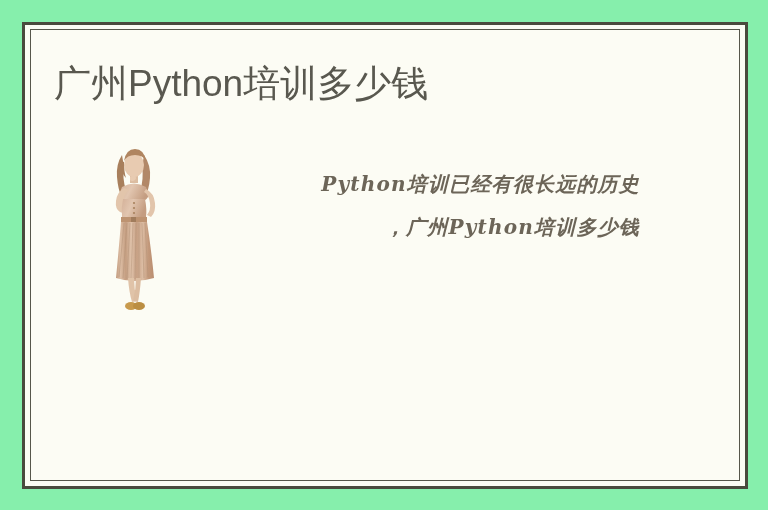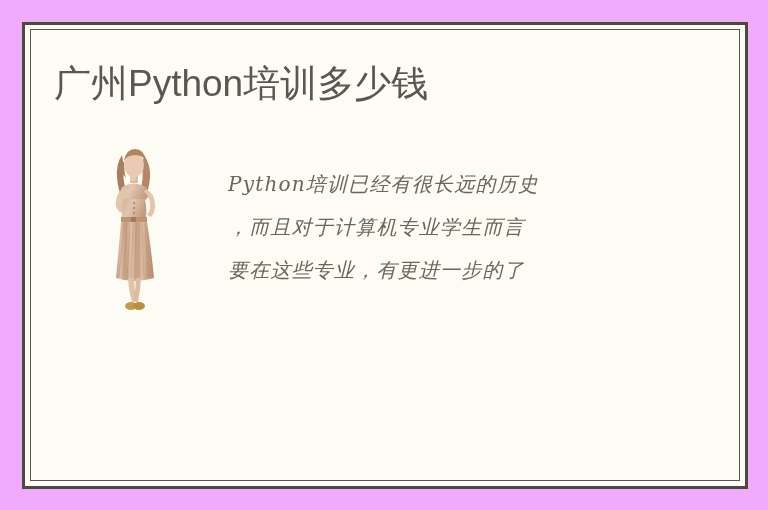--- a/index.html
+++ b/index.html
@@ -11,21 +11,21 @@
     height: 510px;
     background: #faf9ed;
     font-family: "Liberation Sans", sans-serif;
     overflow: hidden;
   }
 
   #poster {
     position: relative;
     width: 768px;
     height: 510px;
-    background: #f0abfc;
+    background: #86efac;
   }
 
   
   .frame-outer {
     position: absolute;
     left: 22px;
     top: 22px;
     width: 726px;
     height: 467px;
     border: 3px solid #4a4a3d;
@@ -80,22 +80,23 @@
     font-style: italic;
     font-weight: 400;
     white-space: nowrap;
   }
   .body-line {
     display: block;
     height: 43px;
   }
   .body-line.justify {
     display: flex;
-    justify-content: flex-start;
+    justify-content: flex-end;
     width: 412px;
+    font-weight: bold;
   }
   .body-line.justify > span { display: inline-block; }
 </style>
 </head>
 <body>
 
 <div id="poster">
 
   <div class="frame-outer"></div>
   <div class="frame-inner"></div>
@@ -165,20 +166,17 @@
       <ellipse cx="43" cy="163" rx="6" ry="4" fill="#c89a4d"></ellipse>
       <ellipse cx="51" cy="163" rx="6" ry="4" fill="#bb8e42"></ellipse>
     </svg>
   </div>
 
   <div class="body-text">
     <span class="body-line justify">
       <span>Python培训已经有很长远的历史</span>
     </span>
     <span class="body-line justify">
-      <span>，而且对于计算机专业学生而言</span>
-    </span>
-    <span class="body-line justify">
-      <span>要在这些专业，有更进一步的了</span>
+      <span>，广州Python培训多少钱</span>
     </span>
   </div>
 
 </div>
 
 </body></html>

